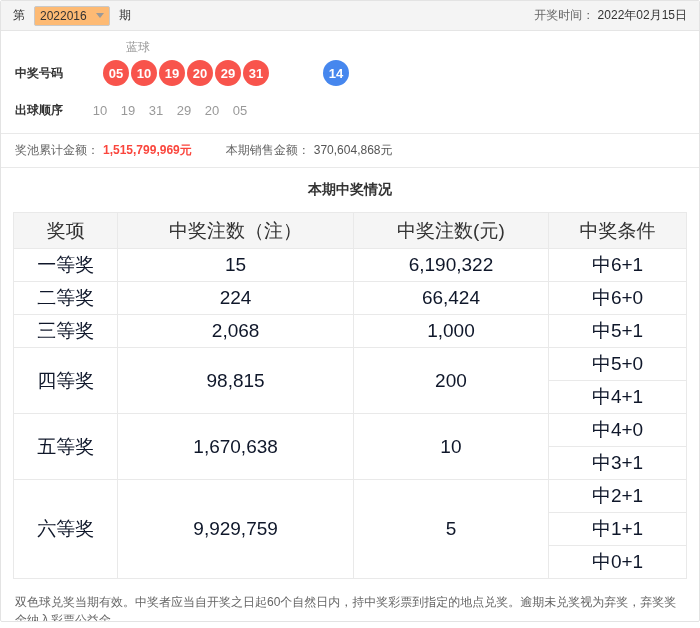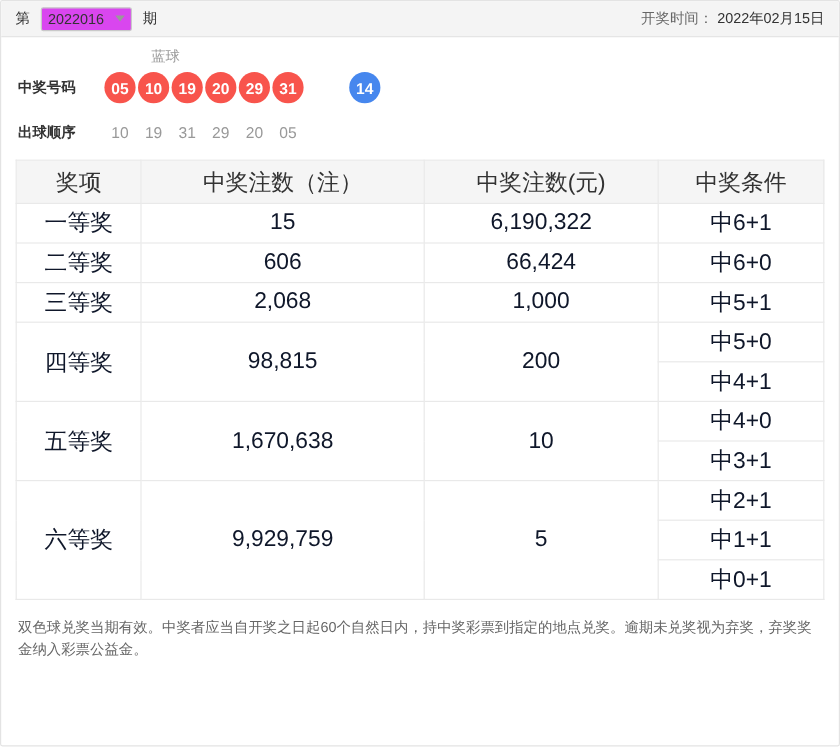--- a/index.html
+++ b/index.html
@@ -19,39 +19,39 @@
     width:700px;height:622px;background:#fff;
     border:1px solid #e3e3e3;border-radius:2px;overflow:hidden;
   }
   
   .topbar{
     height:30px;background:var(--bar-bg);border-bottom:1px solid #e5e5e5;
     display:flex;align-items:center;padding:0 12px;
   }
   .period-select{
     display:inline-flex;align-items:center;justify-content:space-between;
-    width:76px;height:20px;background:#d946ef;border:1px solid #c9c9c9;border-radius:2px;
+    width:76px;height:20px;background:#fdba74;border:1px solid #c9c9c9;border-radius:2px;
     padding:0 5px;margin:0 9px;cursor:pointer;color:#333;
   }
   .caret{
     width:0;height:0;border-left:4px solid transparent;border-right:4px solid transparent;
     border-top:5px solid #999;margin-left:4px;
   }
   .topbar-right{margin-left:auto;color:#666;}
   .topbar-right .date{color:#333;}
   
   .numbers{padding:7px 14px 0;}
   .row{display:flex;align-items:center;}
   .row-label{width:72px;font-weight:bold;color:#333;flex:0 0 72px;}
   .group-red{display:flex;gap:2px;}
   .cell{width:26px;text-align:center;}
   .labels-row{height:18px;color:#999;}
   .labels-row .red-group-label{width:166px;text-align:center;}
   .labels-row .blue-group-label{width:26px;margin-left:38px;text-align:center;}
-  .balls-row{margin-top:3px;height:28px;}
+  .balls-row{margin-top:3px;height:28px;gap:16px;}
   .ball{
     width:26px;height:26px;border-radius:50%;color:#fff;
     display:inline-flex;align-items:center;justify-content:center;
     font-size:13px;font-weight:bold;
   }
   .ball.red{background:var(--red-ball);}
   .ball.blue{background:var(--blue-ball);margin-left:38px;}
   .order-row{margin-top:13px;height:20px;}
   .order-num{color:#999;font-size:13px;}
   
@@ -118,22 +118,29 @@
         <span class="cell order-num">10</span>
         <span class="cell order-num">19</span>
         <span class="cell order-num">31</span>
         <span class="cell order-num">29</span>
         <span class="cell order-num">20</span>
         <span class="cell order-num">05</span>
       </span>
     </div>
   </div>
 
+  <div class="amounts">
+    <span class="lbl">奖池累计金额：</span>
+    <span class="pool-val">1,515,799,969元</span>
+    <span class="lbl sales-lbl">本期销售金额：</span>
+    <span class="sales-val">370,604,868元</span>
+  </div>
 
   <div class="table-section">
+    <div class="table-title">本期中奖情况</div>
     <table>
       <colgroup>
           <col class="c1">
           <col class="c2">
           <col class="c3">
           <col class="c4">
         </colgroup>
       <thead>
         <tr>
           <th>奖项</th>
@@ -144,21 +151,21 @@
       </thead>
       <tbody>
         <tr>
           <td>一等奖</td>
           <td>15</td>
           <td>6,190,322</td>
           <td>中6+1</td>
         </tr>
         <tr>
           <td>二等奖</td>
-          <td>606</td>
+          <td>224</td>
           <td>66,424</td>
           <td>中6+0</td>
         </tr>
         <tr>
           <td>三等奖</td>
           <td>2,068</td>
           <td>1,000</td>
           <td>中5+1</td>
         </tr>
         <tr>

